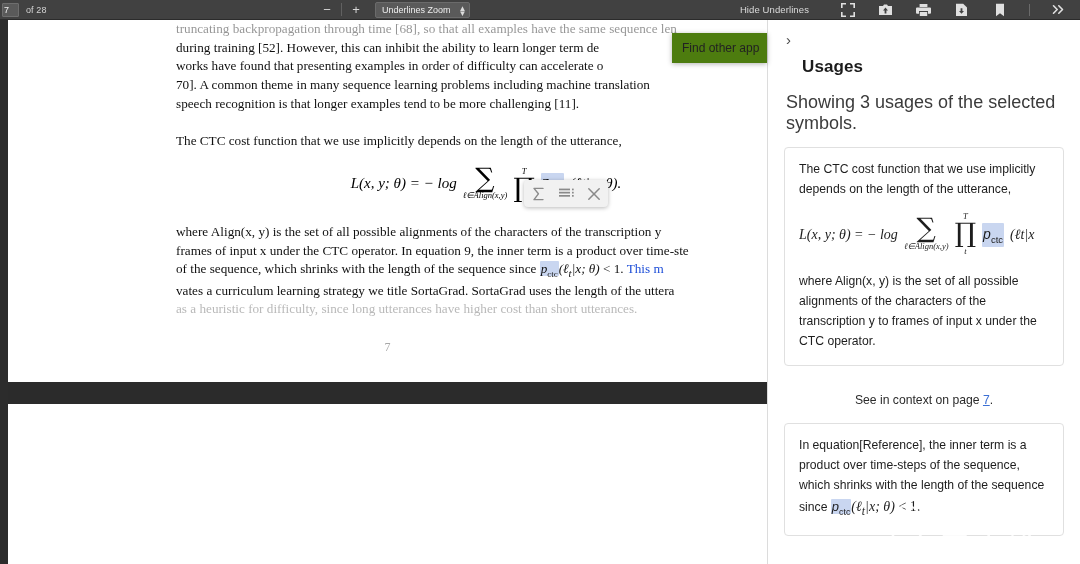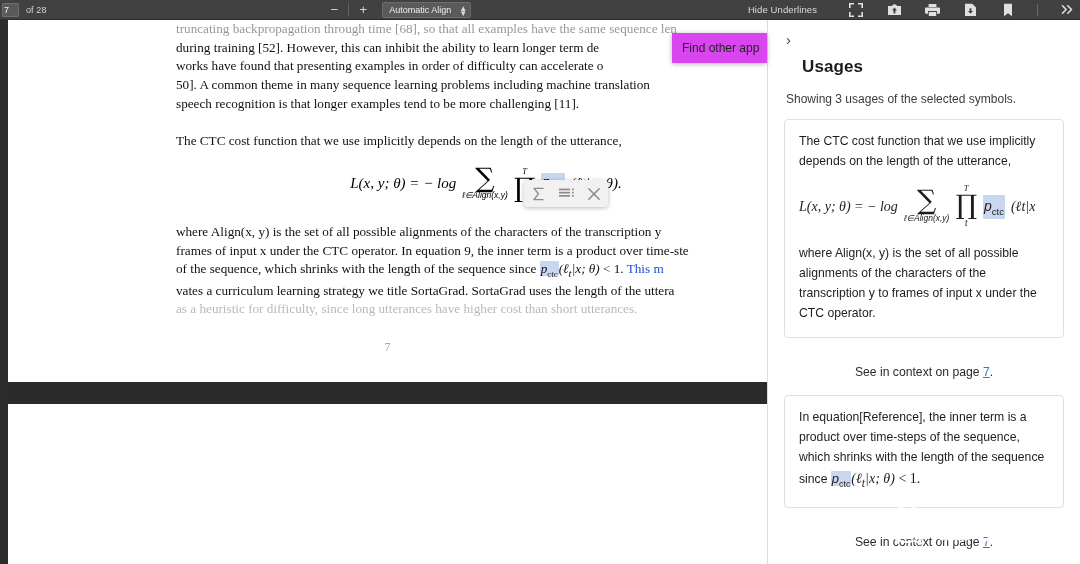--- a/index.html
+++ b/index.html
@@ -36,21 +36,21 @@
   }
   .tb-sep { width: 1px; height: 13px; background: #616161; margin: 0 3px; }
   .zoom-select {
     margin-left: 8px; height: 16px;
     background: #5a5a5a; border: 1px solid #6b6b6b; border-radius: 2px;
     color: #efefef; font-size: 9px;
     display: flex; align-items: center; padding: 0 4px 0 6px; gap: 8px;
   }
   .zoom-select .caret { font-size: 8px; line-height: 8px; color: #dcdcdc; letter-spacing:-1px;}
   .zoom-select .caret b { display:block; font-weight:400; height:5px; }
-  .tb-right { margin-left: auto; display: flex; align-items: center; padding-right: 0; gap: 12px; }
+  .tb-right { margin-left: auto; display: flex; align-items: center; padding-right: 8px; gap: 12px; }
   .hide-underlines { color: #dcdcdc; font-size: 9.5px; margin-right: 14px; letter-spacing: .1px; }
   .tb-icon {
     width: 26px; height: 20px; display: flex; align-items: center; justify-content: center;
   }
   .tb-icon svg { display: block; }
   .tb-divider { width: 1px; height: 12px; background: #6a6a6a; margin: 0 4px; }
 
   
   .left-gutter {
     position: absolute; left: 0; top: 20px; width: 8px; height: 544px;
@@ -88,21 +88,21 @@
   
   .math { font-family: "Liberation Serif", serif; font-style: italic; }
   .mathr { font-family: "Liberation Serif", serif; font-style: normal; }
   .eqn-wrap {
     position: absolute; left: 168px; top: 146px; width: 620px;
     text-align: center;
   }
   .eqn { display: inline-flex; align-items: center; font-size: 15px; gap: 6px; }
   .bigop { position: relative; display: inline-flex; flex-direction: column; align-items: center; }
   .bigop .glyph { font-size: 27px; line-height: 24px; font-family: "DejaVu Serif", serif; font-weight: 300;}
-  .bigop .lim { font-size: 8.5px; margin-top: 0px; font-family: Liberation Sans, sans-serif;}
+  .bigop .lim { font-size: 8.5px; margin-top: 0px; font-family: Liberation Serif, serif;}
   .bigop .up { font-size: 8.5px; font-style: italic; line-height:9px; }
   .pctc {
     background: #c9d6f0; padding: 0 1px; border-radius: 1px;
     font-style: italic;
   }
   .pctc sub { font-style: normal; font-size: 68%; }
 
   .page-number {
     position: absolute; left: 0; top: 320px; width: 759px; text-align: center;
     font-family: "Liberation Serif", serif; font-size: 12px; color: #a8a8a8;
@@ -115,21 +115,21 @@
     background: #f1f1f1; border-radius: 4px;
     box-shadow: 0 1px 4px rgba(0,0,0,.28);
     display: flex; align-items: center; justify-content: space-around;
     z-index: 30;
   }
   .float-tb .fi { color: #8a8a8a; display:flex; align-items:center; justify-content:center; width:22px; height:22px;}
 
   
   .find-tip {
     position: absolute; left: 672px; top: 33px;
-    height: 30px; background: #d946ef;
+    height: 30px; background: #4d7c0f;
     box-shadow: 0 1px 5px rgba(0,0,0,.3);
     display: flex; align-items: center;
     padding: 0 10px; font-size: 12px; color: #222;
     white-space: nowrap; overflow: hidden; width: 95px;
     z-index: 32;
   }
 
   
   .sidebar {
     position: absolute; left: 767px; top: 20px; width: 313px; height: 544px;
@@ -137,21 +137,21 @@
   }
   .sb-chevron {
     margin: 13px 0 0 18px; font-size: 15px; color: #4a4a4a; width: 14px;
     line-height: 14px;
   }
   .sb-title {
     margin: 10px 0 0 34px; font-size: 17px; font-weight: bold; color: #1b1b1b;
     letter-spacing: .1px;
   }
   .sb-sub {
-    margin: 15px 0 0 18px; font-size: 12px; color: #3b3b3b;
+    margin: 15px 0 0 18px; font-size: 18px; color: #3b3b3b;
   }
   .card {
     margin: 13px 16px 0 16px;
     border: 1px solid #e0e0e0; border-radius: 4px;
     padding: 12px 14px 14px 14px;
     font-size: 12.2px; line-height: 1.62; color: #1d1d1d;
   }
   .card .eqn { font-size: 14px; }
   .card-eqn { margin-top: 12px; text-align: left; overflow: hidden; white-space: nowrap; }
   .see-ctx {
@@ -176,21 +176,21 @@
     <div class="tb-left">
       <input class="page-num-input" value="7" style="">
       <span class="page-total">of 28</span>
     </div>
 
     <div class="tb-mid">
       <span class="zoom-btn">−</span>
       <span class="tb-sep"></span>
       <span class="zoom-btn">+</span>
       <div class="zoom-select">
-        <span>Automatic Align</span>
+        <span>Underlines Zoom</span>
         <span class="caret">
             <b>▲</b>
             <b>▼</b>
           </span>
       </div>
     </div>
 
     <div class="tb-right">
       <span class="hide-underlines">Hide Underlines</span>
 
@@ -248,21 +248,21 @@
 
   <div class="viewer">
 
     <div class="pdf-page page-one">
       <div class="doc doc-body">
 
         <div class="para">
           <span class="ln fade-top">truncating backpropagation through time [68], so that all examples have the same sequence len</span>
           <span class="ln">during training [52]. However, this can inhibit the ability to learn longer term de</span>
           <span class="ln">works have found that presenting examples in order of difficulty can accelerate o</span>
-          <span class="ln">50].  A common theme in many sequence learning problems including machine translation</span>
+          <span class="ln">70].  A common theme in many sequence learning problems including machine translation</span>
           <span class="ln">speech recognition is that longer examples tend to be more challenging [11].</span>
         </div>
 
         <div class="para" style="margin-top:18px;">
           <span class="ln">The CTC cost function that we use implicitly depends on the length of the utterance,</span>
         </div>
       </div>
 
       <div class="eqn-wrap">
         <span class="eqn">

